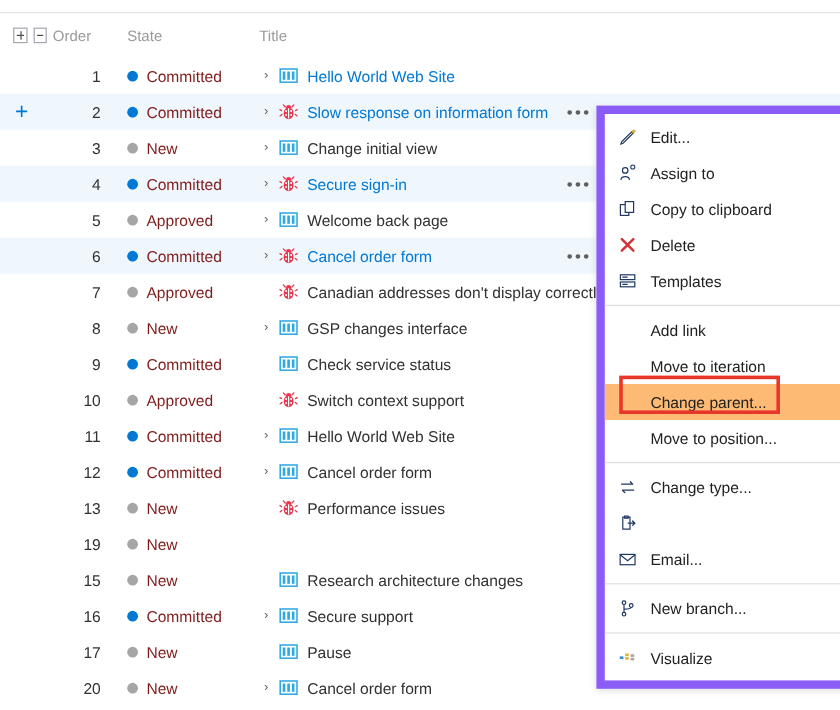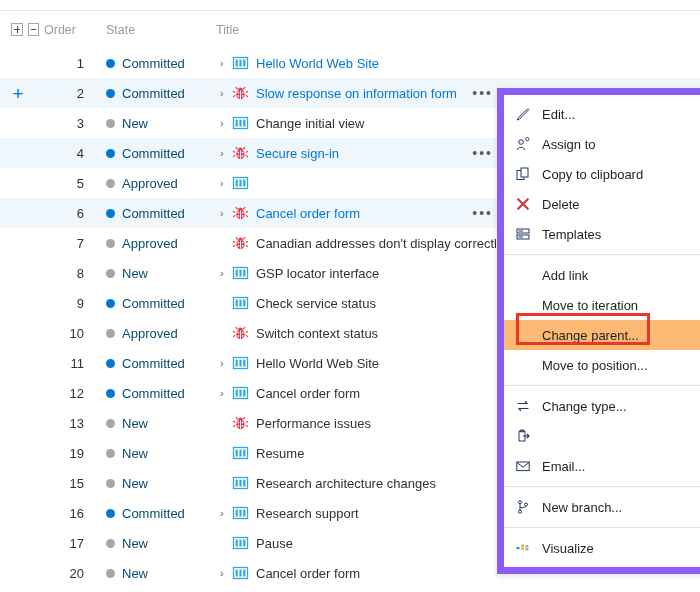--- a/index.html
+++ b/index.html
@@ -102,21 +102,21 @@
     display: flex;
     align-items: center;
     box-sizing: border-box;
   }
   .dot {
     width: 9px; height: 9px;
     border-radius: 50%;
     margin-right: 7px;
     flex: none;
   }
-  .state-txt { color: #0c4a6e; }
+  .state-txt { color: #7f1d1d; }
 
   .cell-title {
     flex: 1;
     display: flex;
     align-items: center;
     box-sizing: border-box;
     padding-left: 4px;
     min-width: 0;
   }
   .chev {
@@ -327,20 +327,21 @@
           <span class="state-txt">Approved</span>
         </div>
         <div class="cell-title">
           <span class="chev">›</span>
           <svg class="wi-icon" viewBox="0 0 16 14">
             <rect x="1" y="1.5" width="14" height="11" fill="none" stroke="#2fa9e2" stroke-width="1.3"></rect>
             <rect x="3.1" y="3.6" width="2.2" height="6.9" fill="#2fa9e2"></rect>
             <rect x="6.9" y="3.6" width="2.2" height="6.9" fill="#2fa9e2"></rect>
             <rect x="10.7" y="3.6" width="2.2" height="6.9" fill="#2fa9e2"></rect>
           </svg>
+          <span class="title-txt plain">Welcome back page</span>
         </div>
       </div>
       <div class="row sel">
         <div class="cell-expander"></div>
         <div class="cell-order">6</div>
         <div class="cell-state">
           <span class="dot" style="background: rgb(0, 120, 212);"></span>
           <span class="state-txt">Committed</span>
         </div>
         <div class="cell-title">
@@ -397,21 +398,21 @@
           <span class="state-txt">New</span>
         </div>
         <div class="cell-title">
           <span class="chev">›</span>
           <svg class="wi-icon" viewBox="0 0 16 14">
             <rect x="1" y="1.5" width="14" height="11" fill="none" stroke="#2fa9e2" stroke-width="1.3"></rect>
             <rect x="3.1" y="3.6" width="2.2" height="6.9" fill="#2fa9e2"></rect>
             <rect x="6.9" y="3.6" width="2.2" height="6.9" fill="#2fa9e2"></rect>
             <rect x="10.7" y="3.6" width="2.2" height="6.9" fill="#2fa9e2"></rect>
           </svg>
-          <span class="title-txt plain">GSP locator interface</span>
+          <span class="title-txt plain">GSP changes interface</span>
         </div>
       </div>
       <div class="row">
         <div class="cell-expander"></div>
         <div class="cell-order">9</div>
         <div class="cell-state">
           <span class="dot" style="background: rgb(0, 120, 212);"></span>
           <span class="state-txt">Committed</span>
         </div>
         <div class="cell-title">
@@ -441,21 +442,21 @@
               <path d="M2.4 9.4 L0.9 10.6 M13.6 9.4 L15.1 10.6"></path>
             </g>
             <ellipse cx="8" cy="3.4" rx="2.1" ry="1.8" fill="#e8384f"></ellipse>
             <ellipse cx="8" cy="8.4" rx="4.1" ry="4.9" fill="#e8384f"></ellipse>
             <path d="M8 4.3 L8 12.8" stroke="#ffffff" stroke-width="1"></path>
             <circle cx="5.9" cy="6.6" r="0.85" fill="#ffffff"></circle>
             <circle cx="10.1" cy="6.6" r="0.85" fill="#ffffff"></circle>
             <circle cx="5.9" cy="9.9" r="0.85" fill="#ffffff"></circle>
             <circle cx="10.1" cy="9.9" r="0.85" fill="#ffffff"></circle>
           </svg>
-          <span class="title-txt plain">Switch context status</span>
+          <span class="title-txt plain">Switch context support</span>
         </div>
       </div>
       <div class="row">
         <div class="cell-expander"></div>
         <div class="cell-order">11</div>
         <div class="cell-state">
           <span class="dot" style="background: rgb(0, 120, 212);"></span>
           <span class="state-txt">Committed</span>
         </div>
         <div class="cell-title">
@@ -513,30 +514,20 @@
           <span class="title-txt plain">Performance issues</span>
         </div>
       </div>
       <div class="row">
         <div class="cell-expander"></div>
         <div class="cell-order">19</div>
         <div class="cell-state">
           <span class="dot" style="background: rgb(166, 166, 166);"></span>
           <span class="state-txt">New</span>
         </div>
-        <div class="cell-title">
-          <span class="chev empty">›</span>
-          <svg class="wi-icon" viewBox="0 0 16 14">
-            <rect x="1" y="1.5" width="14" height="11" fill="none" stroke="#2fa9e2" stroke-width="1.3"></rect>
-            <rect x="3.1" y="3.6" width="2.2" height="6.9" fill="#2fa9e2"></rect>
-            <rect x="6.9" y="3.6" width="2.2" height="6.9" fill="#2fa9e2"></rect>
-            <rect x="10.7" y="3.6" width="2.2" height="6.9" fill="#2fa9e2"></rect>
-          </svg>
-          <span class="title-txt plain">Resume</span>
-        </div>
       </div>
       <div class="row">
         <div class="cell-expander"></div>
         <div class="cell-order">15</div>
         <div class="cell-state">
           <span class="dot" style="background: rgb(166, 166, 166);"></span>
           <span class="state-txt">New</span>
         </div>
         <div class="cell-title">
           <span class="chev empty">›</span>
@@ -557,21 +548,21 @@
           <span class="state-txt">Committed</span>
         </div>
         <div class="cell-title">
           <span class="chev">›</span>
           <svg class="wi-icon" viewBox="0 0 16 14">
             <rect x="1" y="1.5" width="14" height="11" fill="none" stroke="#2fa9e2" stroke-width="1.3"></rect>
             <rect x="3.1" y="3.6" width="2.2" height="6.9" fill="#2fa9e2"></rect>
             <rect x="6.9" y="3.6" width="2.2" height="6.9" fill="#2fa9e2"></rect>
             <rect x="10.7" y="3.6" width="2.2" height="6.9" fill="#2fa9e2"></rect>
           </svg>
-          <span class="title-txt plain">Research support</span>
+          <span class="title-txt plain">Secure support</span>
         </div>
       </div>
       <div class="row">
         <div class="cell-expander"></div>
         <div class="cell-order">17</div>
         <div class="cell-state">
           <span class="dot" style="background: rgb(166, 166, 166);"></span>
           <span class="state-txt">New</span>
         </div>
         <div class="cell-title">

